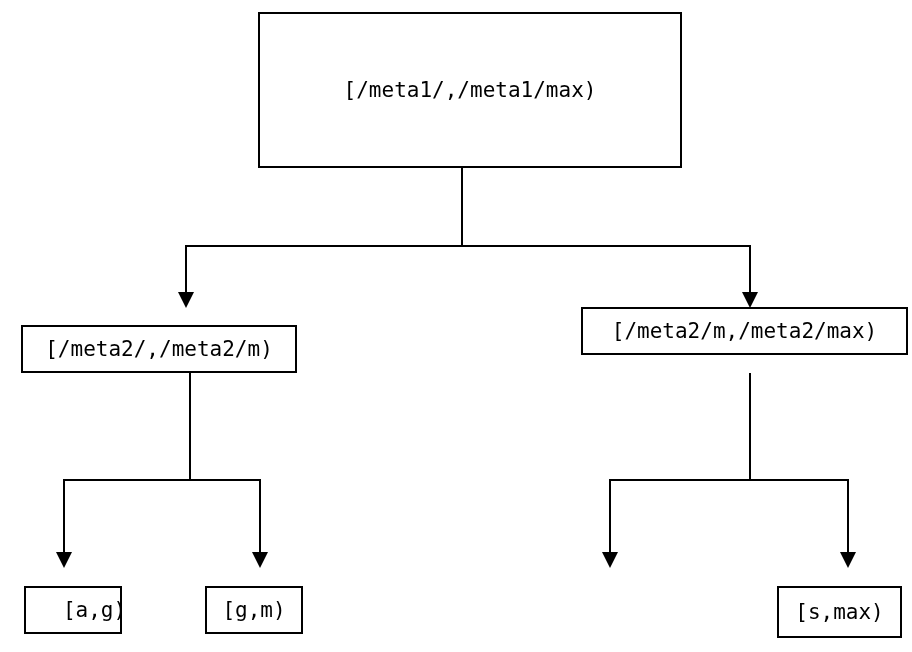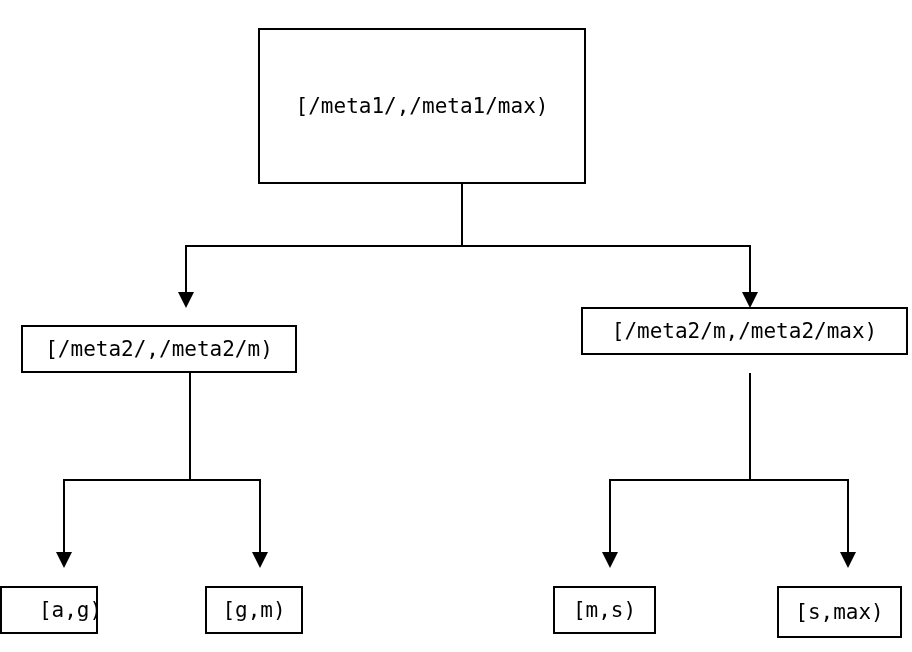--- a/index.html
+++ b/index.html
@@ -65,41 +65,38 @@
       <line x1="260" y1="480" x2="260" y2="552" stroke="#000000" stroke-width="2" shape-rendering="crispEdges"></line>
       <polygon points="252,552 268,552 260,568" fill="#000000"></polygon>
       <line x1="750" y1="373" x2="750" y2="480" stroke="#000000" stroke-width="2" shape-rendering="crispEdges"></line>
       <line x1="609" y1="480" x2="849" y2="480" stroke="#000000" stroke-width="2" shape-rendering="crispEdges"></line>
       <line x1="610" y1="480" x2="610" y2="552" stroke="#000000" stroke-width="2" shape-rendering="crispEdges"></line>
       <polygon points="602,552 618,552 610,568" fill="#000000"></polygon>
       <line x1="848" y1="480" x2="848" y2="552" stroke="#000000" stroke-width="2" shape-rendering="crispEdges"></line>
       <polygon points="840,552 856,552 848,568" fill="#000000"></polygon>
     </svg>
 
-  <div class="node node-root" style="left: 258px; top: 28px; width: 328px; height: 156px; border-width: 2px; border-color: rgb(0, 0, 0);">
+  <div class="node node-root" style="left: 258px; top: 12px; width: 424px; height: 156px; border-width: 2px; border-color: rgb(0, 0, 0);">
     <span class="node-label">[/meta1/,/meta1/max)</span>
   </div>
 
   <div class="node node-mid" style="left: 21px; top: 325px; width: 276px; height: 48px; border-width: 2px; border-color: rgb(0, 0, 0);">
     <span class="node-label">[/meta2/,/meta2/m)</span>
   </div>
 
   <div class="node node-mid" style="left: 581px; top: 307px; width: 327px; height: 48px; border-width: 2px; border-color: rgb(0, 0, 0);">
     <span class="node-label">[/meta2/m,/meta2/max)</span>
   </div>
 
-  <div class="node node-leaf" style="left: 0; top: 586px; width: 98px; height: 48px; border-width: 2px; border-color: rgb(0, 0, 0); padding-left: 43px;">
+  <div class="node node-leaf" style="left: 24px; top: 586px; width: 98px; height: 48px; border-width: 2px; border-color: rgb(0, 0, 0); padding-left: 43px;">
     <span class="node-label">[a,g)</span>
   </div>
 
   <div class="node node-leaf" style="left: 205px; top: 586px; width: 98px; height: 48px; border-width: 2px; border-color: rgb(0, 0, 0);">
     <span class="node-label">[g,m)</span>
   </div>
 
-  <div class="node node-leaf" style="left: 553px; top: 586px; width: 103px; height: 48px; border-width: 2px; border-color: rgb(0, 0, 0);">
-    <span class="node-label">[m,s)</span>
-  </div>
 
   <div class="node node-leaf" style="left: 777px; top: 586px; width: 125px; height: 52px; border-width: 2px; border-color: rgb(0, 0, 0);">
     <span class="node-label">[s,max)</span>
   </div>
 
 </div>
 
 </body></html>

